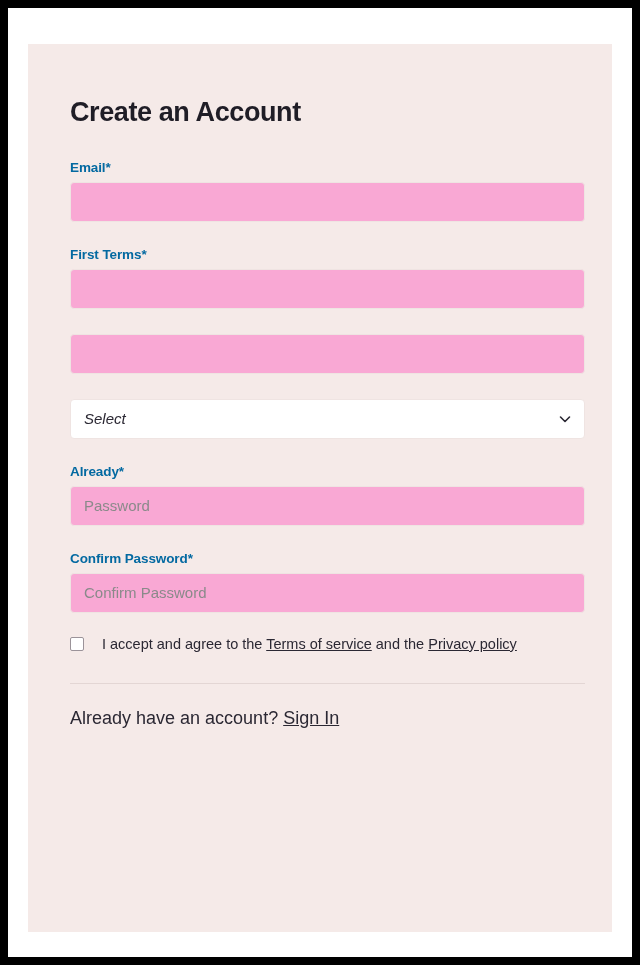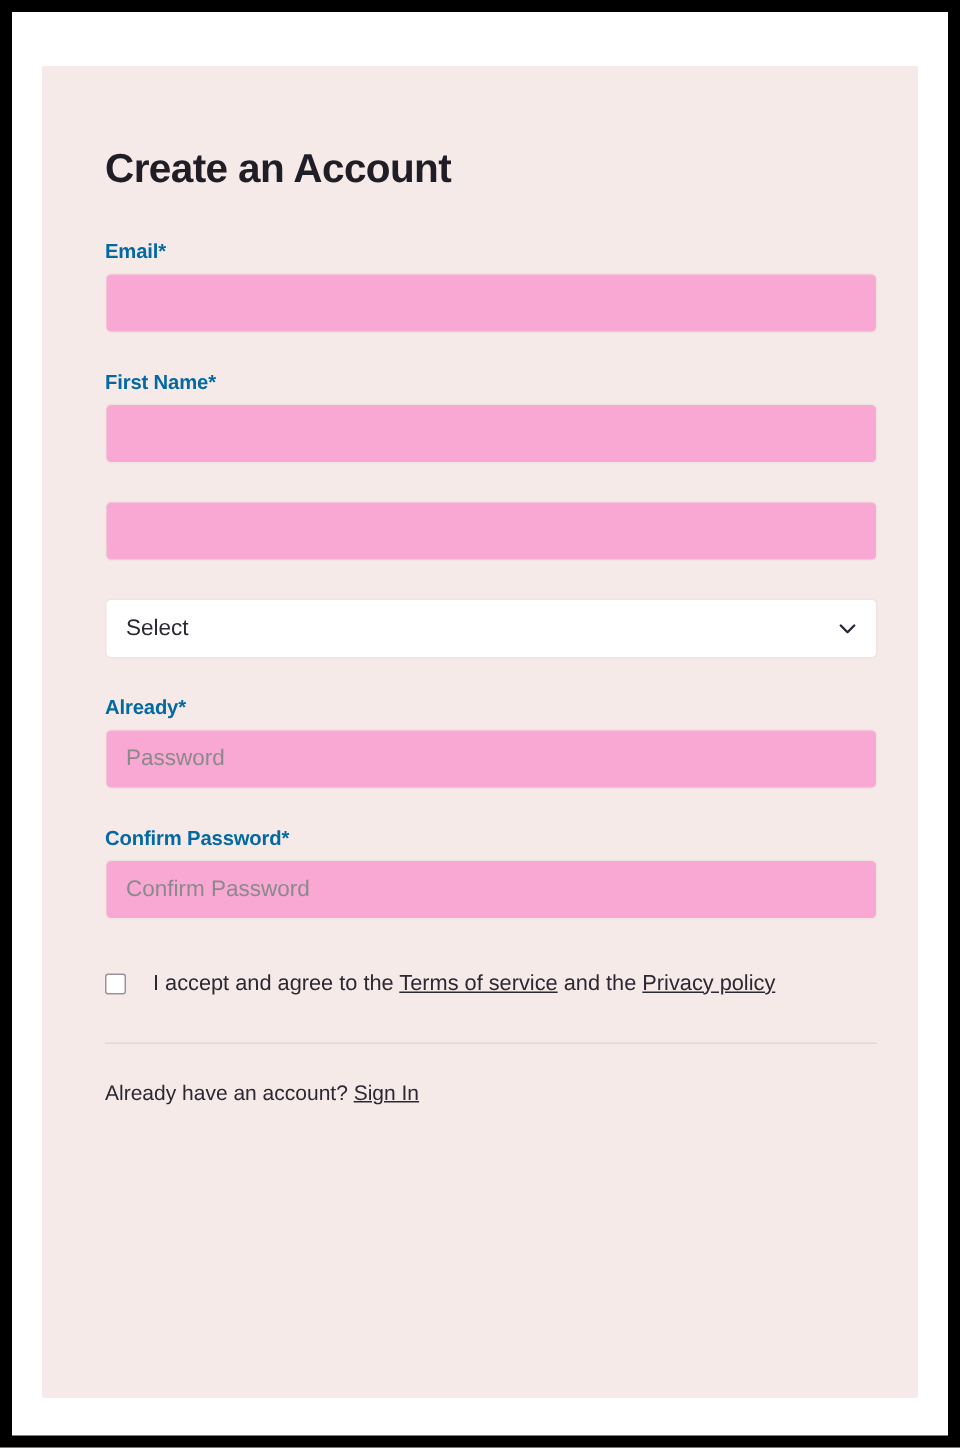--- a/index.html
+++ b/index.html
@@ -89,36 +89,37 @@
     inset: 0;
     box-sizing: border-box;
     background: #ffffff;
     border: 1px solid #efe4e2;
     border-radius: 4px;
     display: flex;
     align-items: center;
     padding: 0 13px;
     font-size: 15px;
     color: #2b2833;
+    font-style: italic;
   }
   .chevron-down {
     position: absolute;
     right: 13px;
     top: 50%;
     transform: translateY(-50%);
     width: 14px;
     height: 14px;
     pointer-events: none;
   }
   .chevron-down svg { display: block; }
 
   .consent-row {
     display: flex;
     align-items: center;
-    margin-top: 34px;
+    margin-top: 22px;
   }
   .checkbox {
     width: 14px;
     height: 14px;
     box-sizing: border-box;
     background: #ffffff;
     border: 1px solid #9b9399;
     border-radius: 2px;
     flex: 0 0 auto;
   }
@@ -150,21 +151,21 @@
   }
 
   .divider {
     height: 1px;
     background: #e3d6d4;
     margin-top: 29px;
   }
 
   .footer-row {
     margin-top: 24px;
-    font-size: 14px;
+    font-size: 18px;
     color: #2b2833;
   }
 </style>
 </head>
 <body>
 
 <div class="viewport">
   <div class="card">
     <div class="inner">
 
@@ -173,21 +174,21 @@
       <div class="gap-title"></div>
 
       <div class="field-group">
         <label class="field-label">Email*</label>
         <input class="text-input" type="text" placeholder="" style="">
       </div>
 
       <div class="gap-1"></div>
 
       <div class="field-group">
-        <label class="field-label">First Name*</label>
+        <label class="field-label">First Terms*</label>
         <input class="text-input" type="text" placeholder="" style="">
       </div>
 
       <div class="gap-1"></div>
 
       <div class="field-group">
         <input class="text-input" type="text" placeholder="" style="">
       </div>
 
       <div class="gap-1"></div>

